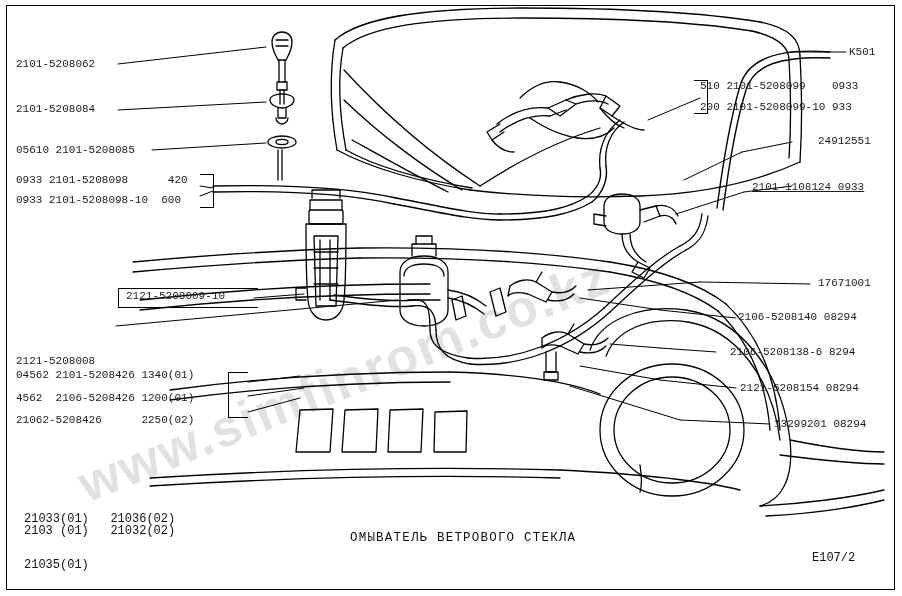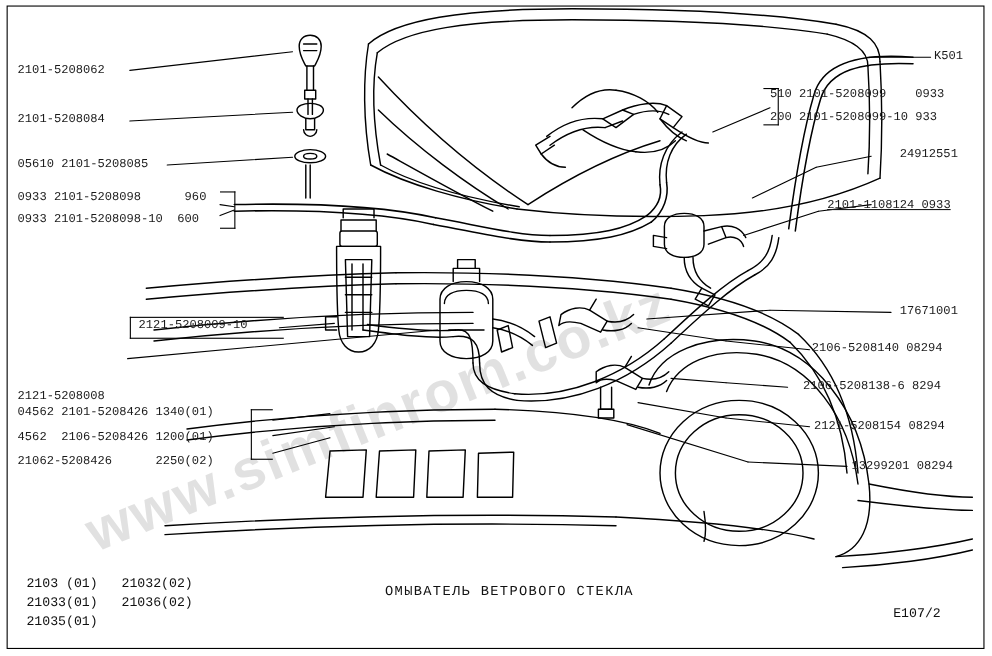--- a/index.html
+++ b/index.html
@@ -296,39 +296,39 @@
   </svg>
 
   <div class="brk left-open" style="left:200px; top:174px; width:14px; height:34px;"></div>
   <div class="brk right-open" style="left:118px; top:288px; width:140px; height:20px;"></div>
   <div class="brk right-open" style="left:228px; top:372px; width:20px; height:46px;"></div>
   <div class="brk left-open" style="left:694px; top:80px; width:14px; height:34px;"></div>
 
   <div class="lbl" style="left:16px;  top:58px;">2101-5208062</div>
   <div class="lbl" style="left:16px;  top:103px;">2101-5208084</div>
   <div class="lbl" style="left:16px;  top:144px;">05610 2101-5208085</div>
-  <div class="lbl" style="left:16px;  top:174px;">0933 2101-5208098      960</div>
+  <div class="lbl" style="left:16px;  top:174px;">0933 2101-5208098      420</div>
   <div class="lbl" style="left:16px;  top:194px;">0933 2101-5208098-10  600</div>
   <div class="lbl" style="left:126px; top:290px;">2121-5208009-10</div>
   <div class="lbl" style="left:16px;  top:320px;margin-top:35px;">2121-5208008</div>
   <div class="lbl" style="left:16px;  top:369px;">04562 2101-5208426 1340(01)</div>
   <div class="lbl" style="left:16px;  top:392px;">4562  2106-5208426 1200(01)</div>
   <div class="lbl" style="left:16px;  top:414px;">21062-5208426      2250(02)</div>
 
   <div class="lbl" style="left:849px; top:46px;">K501</div>
   <div class="lbl" style="left:700px; top:80px;">510 2101-5208099    0933</div>
   <div class="lbl" style="left:700px; top:101px;">200 2101-5208099-10 933</div>
   <div class="lbl" style="left:818px; top:135px;">24912551</div>
   <div class="lbl" style="left:752px; top:181px;text-decoration:underline;">2101-1108124 0933</div>
   <div class="lbl" style="left:818px; top:277px;text-align:center;">17671001</div>
   <div class="lbl" style="left:738px; top:311px;">2106-5208140 08294</div>
   <div class="lbl" style="left:730px; top:346px;">2106-5208138-6 8294</div>
   <div class="lbl" style="left:740px; top:382px;">2121-5208154 08294</div>
   <div class="lbl" style="left:774px; top:418px;">13299201 08294</div>
 
   <div class="code" style="left:24px; top:524px;">2103 (01)   21032(02)</div>
-  <div class="code" style="left:24px; top:541px;">21033(01)   21036(02)</div>
+  <div class="code" style="left:24px; top:512px;">21033(01)   21036(02)</div>
   <div class="code" style="left:24px; top:558px;">21035(01)</div>
 
   <div class="caption" style="left:350px; top:531px;">ОМЫВАТЕЛЬ ВЕТРОВОГО СТЕКЛА</div>
   <div class="code" style="left:812px; top:551px;">E107/2</div>
 
 </div>
 
 </body></html>

